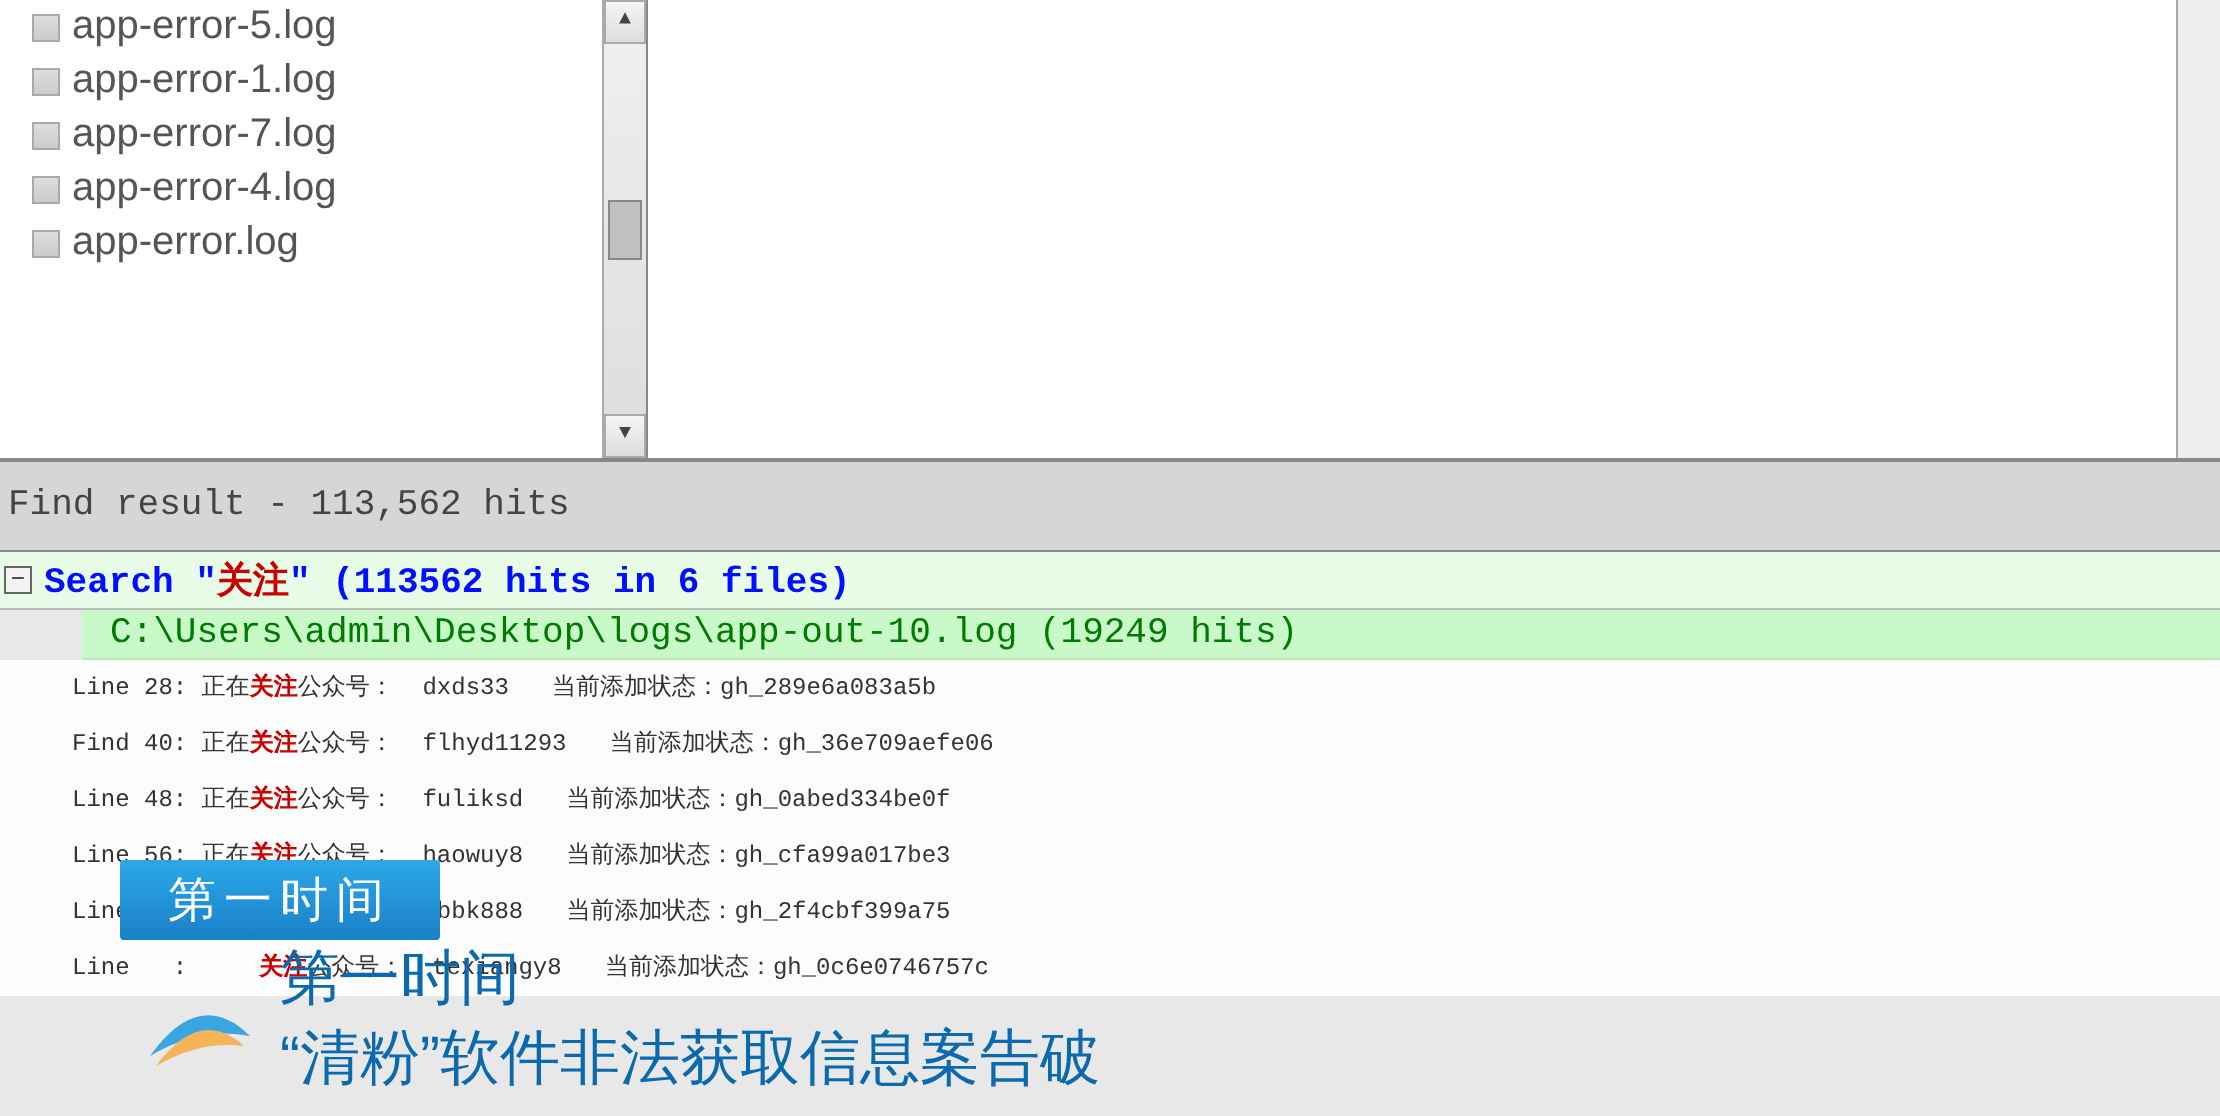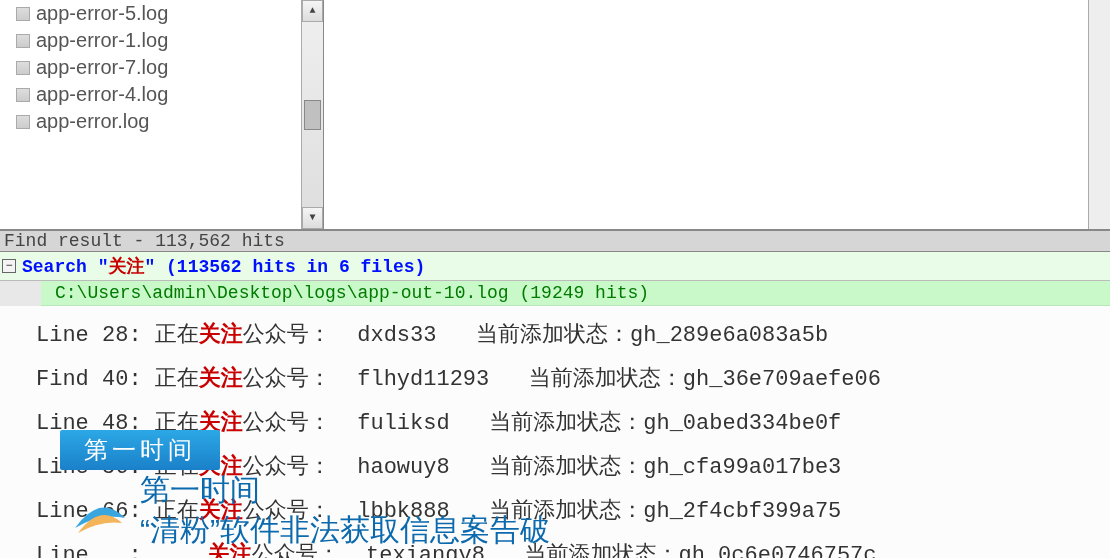--- a/index.html
+++ b/index.html
@@ -81,21 +81,21 @@
     background: #eee;
     border-left: 1px solid #aaa;
   }
   
   .status-bar {
     background: #d6d6d6;
     border-top: 1px solid #888;
     border-bottom: 1px solid #888;
     font-family: "Courier New", monospace;
     color: #444;
-    padding: 0 4px;
+    padding: 12px 4px;
     font-size: 18px;
   }
   .search-header {
     background: #e8fce8;
     border-bottom: 1px solid #bbb;
     padding: 2px 2px;
     display: flex;
     align-items: center;
     font-family: "Courier New", monospace;
   }
@@ -119,23 +119,23 @@
     font-family: "Courier New", monospace;
     border-bottom: 1px solid #b7e8b7;
     margin-left: 41px;
   }
   .results {
     background: #fcfcfc;
     font-family: "Courier New", monospace;
     color: #333;
   }
   .result-line {
-    padding: 17px 8px 1px 36px;
+    padding: 1px 8px 1px 36px;
     white-space: pre;
-    font-size: 22px;
+    font-size: 12px;
     line-height: 26px;
   }
   .kw { color: #c80000; font-weight: bold; }
   
   .overlay {
     position: absolute;
     bottom: 0;
     left: 0;
     right: 0;
     pointer-events: none;

